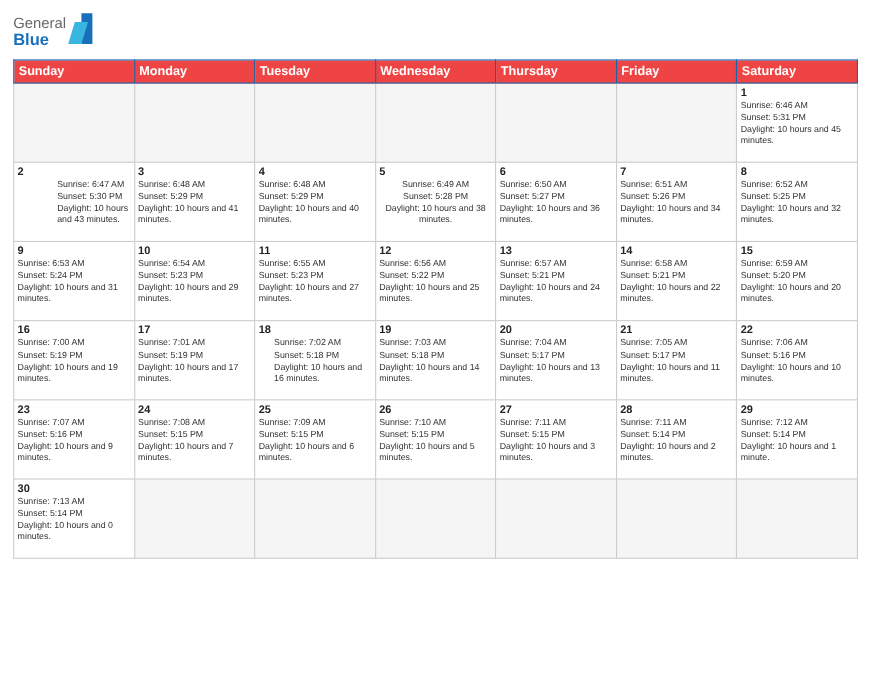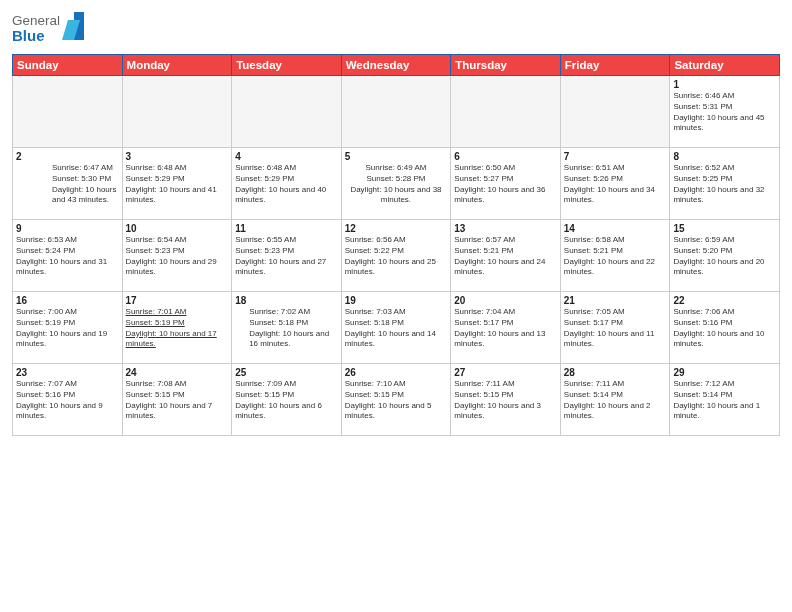--- a/index.html
+++ b/index.html
@@ -218,21 +218,21 @@
         </tr>
         <tr>
           <td>
             <span class="day-num">16</span>
             <div class="day-info" style="white-space: pre-line;">Sunrise: 7:00 AM
 Sunset: 5:19 PM
 Daylight: 10 hours and 19 minutes.</div>
           </td>
           <td>
             <span class="day-num">17</span>
-            <div class="day-info" style="white-space: pre-line; text-decoration: underline;">Sunrise: 7:01 AM
+            <div class="day-info" style="white-space: pre-line;">Sunrise: 7:01 AM
 Sunset: 5:19 PM
 Daylight: 10 hours and 17 minutes.</div>
           </td>
           <td>
             <span class="day-num">18</span>
             <div class="day-info" style="white-space: pre-line; margin-left: 14px;">Sunrise: 7:02 AM
 Sunset: 5:18 PM
 Daylight: 10 hours and 16 minutes.</div>
           </td>
           <td>
@@ -296,16 +296,30 @@
             <div class="day-info" style="white-space: pre-line;">Sunrise: 7:11 AM
 Sunset: 5:14 PM
 Daylight: 10 hours and 2 minutes.</div>
           </td>
           <td>
             <span class="day-num">29</span>
             <div class="day-info" style="white-space: pre-line;">Sunrise: 7:12 AM
 Sunset: 5:14 PM
 Daylight: 10 hours and 1 minute.</div>
           </td>
+        </tr>
+        <tr class="last-row">
+          <td>
+            <span class="day-num">30</span>
+            <div class="day-info" style="white-space: pre-line;">Sunrise: 7:13 AM
+Sunset: 5:14 PM
+Daylight: 10 hours and 0 minutes.</div>
+          </td>
+          <td class="empty"></td>
+          <td class="empty"></td>
+          <td class="empty"></td>
+          <td class="empty"></td>
+          <td class="empty"></td>
+          <td class="empty"></td>
         </tr>
       </tbody>
   </table>
 </div>
 
 </body></html>

